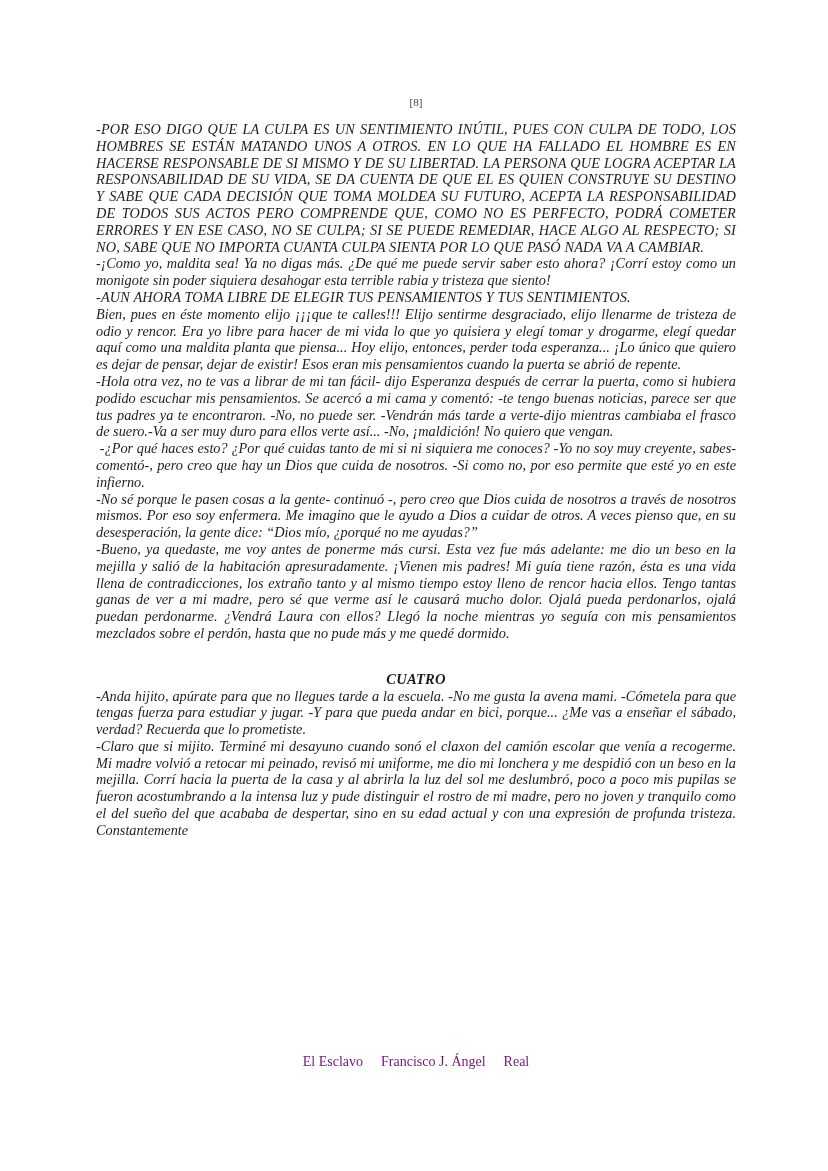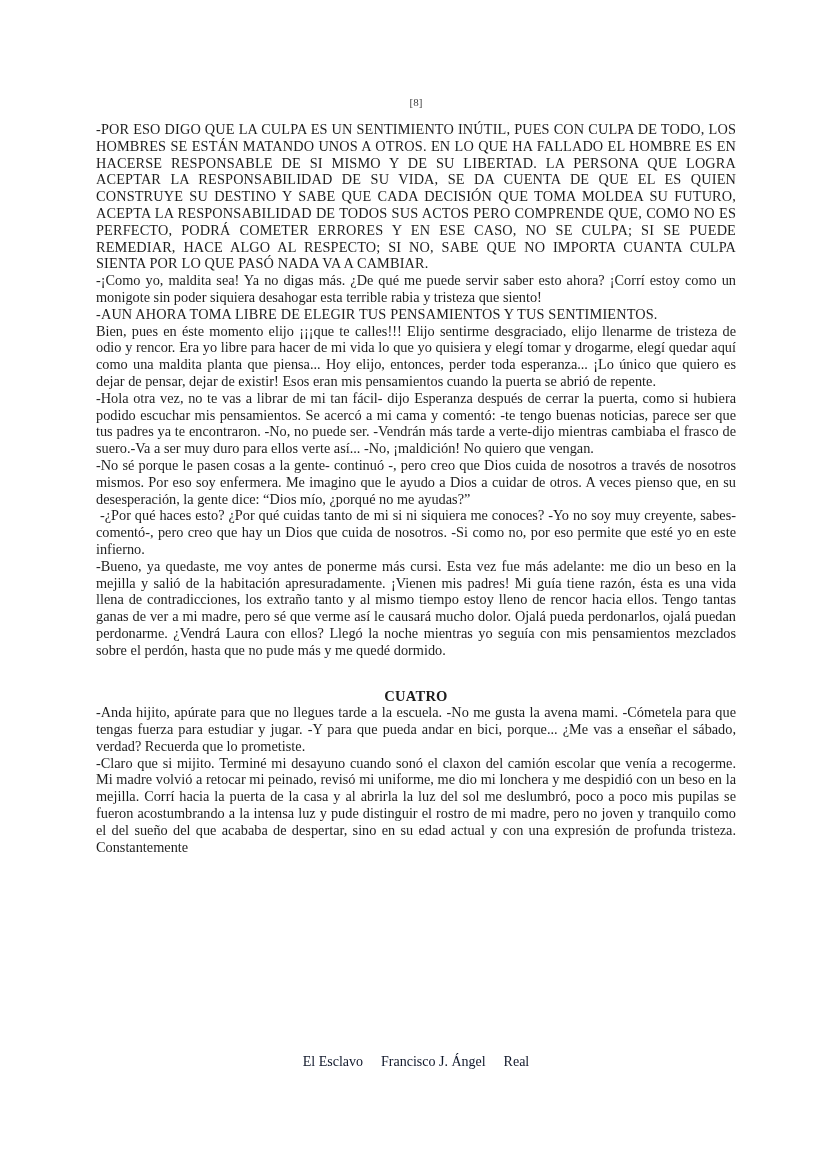--- a/index.html
+++ b/index.html
@@ -23,56 +23,57 @@
     color: #3c3c3c;
   }
   .page-body {
     position: absolute;
     top: 121px;
     left: 96px;
     width: 640px;
     font-size: 14.3px;
     line-height: 16.8px;
     text-align: justify;
+    font-style: italic;
   }
   .page-body p { margin: 0; }
   .page-body p.caps { letter-spacing: 0.15px; }
   .page-body h2.heading {
     font-size: 14.6px;
     font-weight: 700;
     margin: 29px 0 0 0;
     letter-spacing: 0.2px;
     text-align: center;
   }
   .page-footer {
     position: absolute;
     top: 1054px;
     left: 96px;
     width: 640px;
     text-align: center;
     font-size: 14px;
-    color: #0f172a;
+    color: #701a75;
     white-space: nowrap;
   }
   .page-footer span { margin: 0 9px; }
 </style>
 </head>
 <body>
 
 <div class="page">
   <div class="page-number">[8]</div>
 
   <div class="page-body">
       <p class="caps">-POR ESO DIGO QUE LA CULPA ES UN SENTIMIENTO INÚTIL, PUES CON CULPA DE TODO, LOS HOMBRES SE ESTÁN MATANDO UNOS A OTROS. EN LO QUE HA FALLADO EL HOMBRE ES EN HACERSE RESPONSABLE DE SI MISMO Y DE SU LIBERTAD. LA PERSONA QUE LOGRA ACEPTAR LA RESPONSABILIDAD DE SU VIDA, SE DA CUENTA DE QUE EL ES QUIEN CONSTRUYE SU DESTINO Y SABE QUE CADA DECISIÓN QUE TOMA MOLDEA SU FUTURO, ACEPTA LA RESPONSABILIDAD DE TODOS SUS ACTOS PERO COMPRENDE QUE, COMO NO ES PERFECTO, PODRÁ COMETER ERRORES Y EN ESE CASO, NO SE CULPA; SI SE PUEDE REMEDIAR, HACE ALGO AL RESPECTO; SI NO, SABE QUE NO IMPORTA CUANTA CULPA SIENTA POR LO QUE PASÓ NADA VA A CAMBIAR.</p>
       <p>-¡Como yo, maldita sea! Ya no digas más. ¿De qué me puede servir saber esto ahora? ¡Corrí estoy como un monigote sin poder siquiera desahogar esta terrible rabia y tristeza que siento!</p>
       <p class="caps">-AUN AHORA TOMA LIBRE DE ELEGIR TUS PENSAMIENTOS Y TUS SENTIMIENTOS.</p>
       <p>Bien, pues en éste momento elijo ¡¡¡que te calles!!! Elijo sentirme desgraciado, elijo llenarme de tristeza de odio y rencor. Era yo libre para hacer de mi vida lo que yo quisiera y elegí tomar y drogarme, elegí quedar aquí como una maldita planta que piensa... Hoy elijo, entonces, perder toda esperanza... ¡Lo único que quiero es dejar de pensar, dejar de existir! Esos eran mis pensamientos cuando la puerta se abrió de repente.</p>
       <p>-Hola otra vez, no te vas a librar de mi tan fácil- dijo Esperanza después de cerrar la puerta, como si hubiera podido escuchar mis pensamientos. Se acercó a mi cama y comentó: -te tengo buenas noticias, parece ser que tus padres ya te encontraron. -No, no puede ser. -Vendrán más tarde a verte-dijo mientras cambiaba el frasco de suero.-Va a ser muy duro para ellos verte así... -No, ¡maldición! No quiero que vengan.</p>
+      <p>&nbsp;-¿Por qué haces esto? ¿Por qué cuidas tanto de mi si ni siquiera me conoces? -Yo no soy muy creyente, sabes- comentó-, pero creo que hay un Dios que cuida de nosotros. -Si como no, por eso permite que esté yo en este infierno.</p>
       <p>-No sé porque le pasen cosas a la gente- continuó -, pero creo que Dios cuida de nosotros a través de nosotros mismos. Por eso soy enfermera. Me imagino que le ayudo a Dios a cuidar de otros. A veces pienso que, en su desesperación, la gente dice: “Dios mío, ¿porqué no me ayudas?”</p>
-      <p>&nbsp;-¿Por qué haces esto? ¿Por qué cuidas tanto de mi si ni siquiera me conoces? -Yo no soy muy creyente, sabes- comentó-, pero creo que hay un Dios que cuida de nosotros. -Si como no, por eso permite que esté yo en este infierno.</p>
       <p>-Bueno, ya quedaste, me voy antes de ponerme más cursi. Esta vez fue más adelante: me dio un beso en la mejilla y salió de la habitación apresuradamente. ¡Vienen mis padres! Mi guía tiene razón, ésta es una vida llena de contradicciones, los extraño tanto y al mismo tiempo estoy lleno de rencor hacia ellos. Tengo tantas ganas de ver a mi madre, pero sé que verme así le causará mucho dolor. Ojalá pueda perdonarlos, ojalá puedan perdonarme. ¿Vendrá Laura con ellos? Llegó la noche mientras yo seguía con mis pensamientos mezclados sobre el perdón, hasta que no pude más y me quedé dormido.</p>
       <h2 class="heading">CUATRO</h2>
       <p>-Anda hijito, apúrate para que no llegues tarde a la escuela. -No me gusta la avena mami. -Cómetela para que tengas fuerza para estudiar y jugar. -Y para que pueda andar en bici, porque... ¿Me vas a enseñar el sábado, verdad? Recuerda que lo prometiste.</p>
       <p>-Claro que si mijito. Terminé mi desayuno cuando sonó el claxon del camión escolar que venía a recogerme. Mi madre volvió a retocar mi peinado, revisó mi uniforme, me dio mi lonchera y me despidió con un beso en la mejilla. Corrí hacia la puerta de la casa y al abrirla la luz del sol me deslumbró, poco a poco mis pupilas se fueron acostumbrando a la intensa luz y pude distinguir el rostro de mi madre, pero no joven y tranquilo como el del sueño del que acababa de despertar, sino en su edad actual y con una expresión de profunda tristeza. Constantemente</p>
     </div>
 
   <div class="page-footer">
     <span>El Esclavo</span><span>Francisco J. Ángel</span><span>Real</span>
   </div>
 </div>

